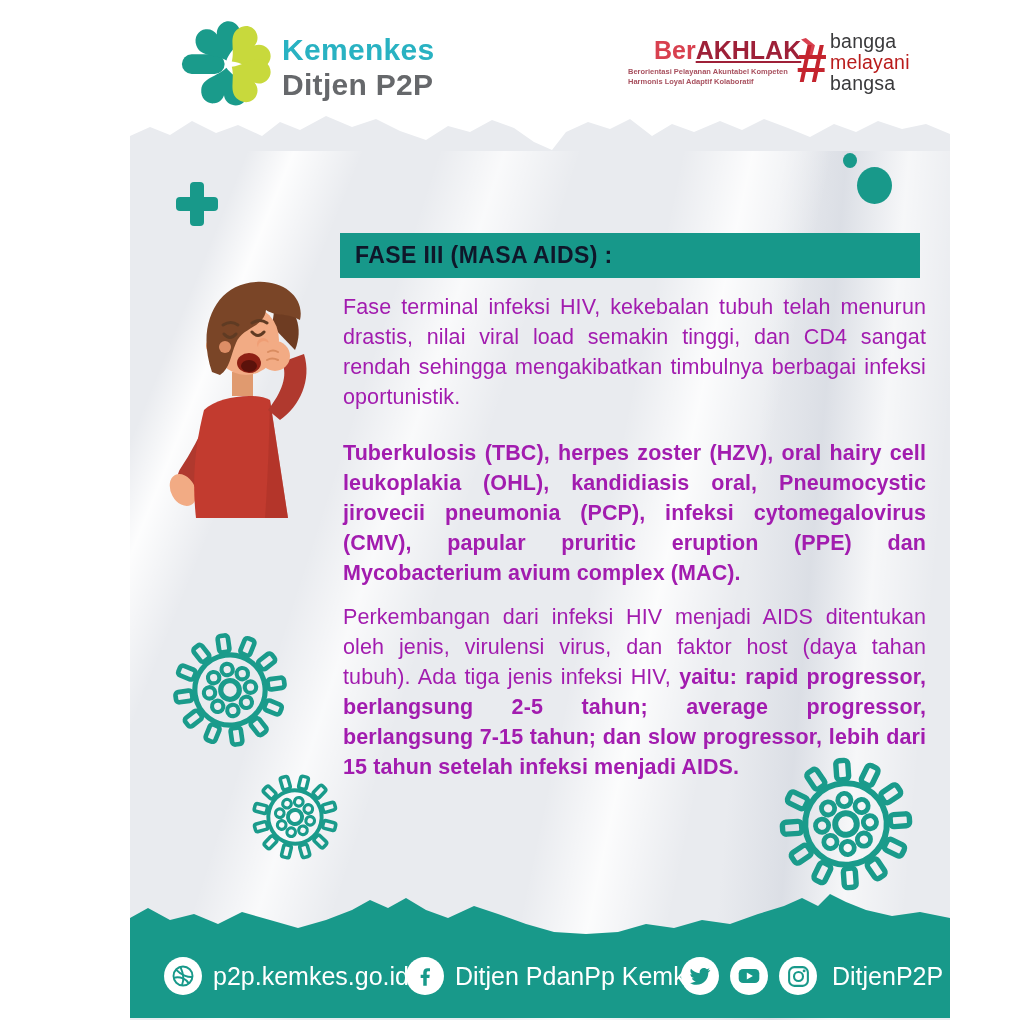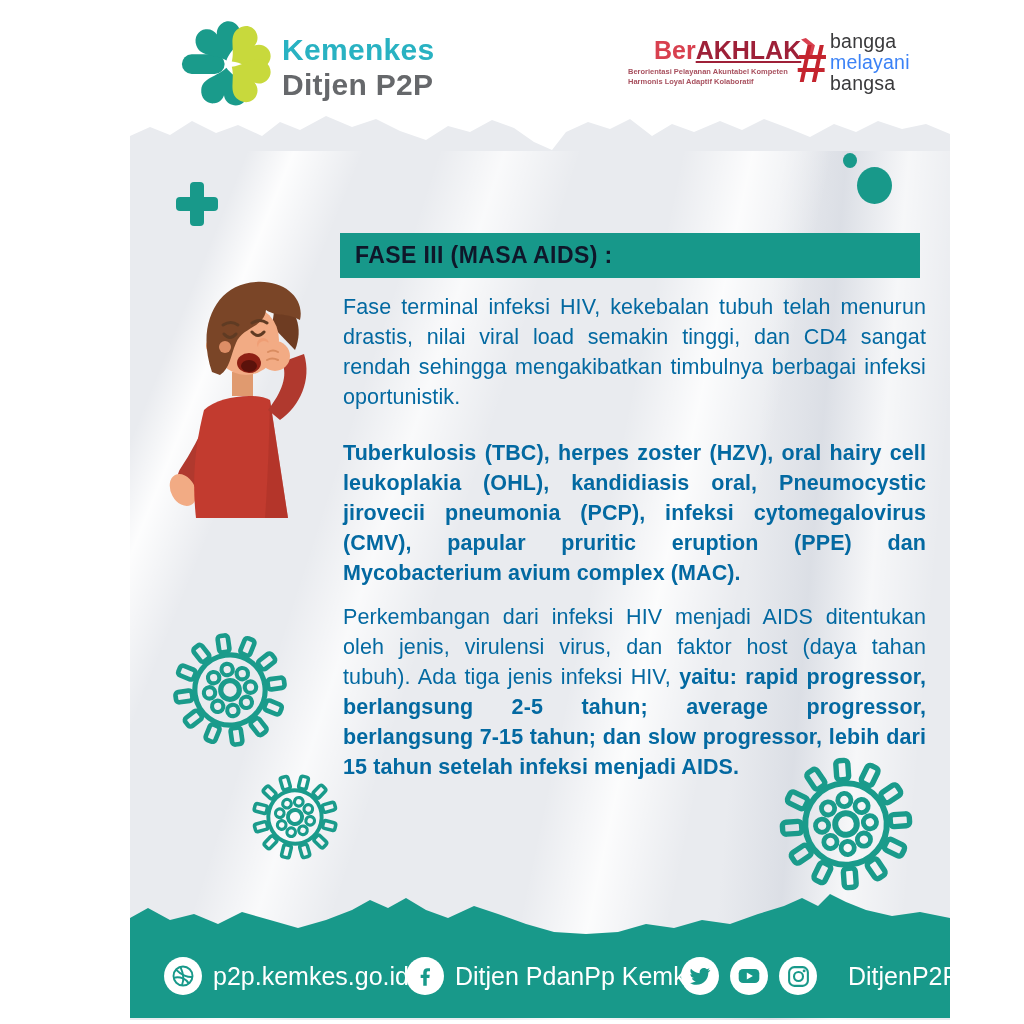--- a/index.html
+++ b/index.html
@@ -17,61 +17,61 @@
   .berakhlak .title { font-size:25px; font-weight:bold; white-space:nowrap; }
   .berakhlak .ber { color:#d8404f;margin-left:26px; }
   .berakhlak .akhlak { color:#9e2038;text-decoration:underline; }
   .berakhlak .arrow { display:inline-block; color:#d8404f; font-size:19px; font-weight:bold; transform:translateY(-7px) rotate(-18deg); }
   .berakhlak .tagline { margin-top:2px; font-size:7.5px; line-height:9.5px; color:#a8505e; font-weight:bold; }
 
   .bangga { position:absolute; left:766px; top:31px; display:flex; align-items:center; }
   .bangga .hash { font-size:54px; font-weight:800; font-style:italic; color:#c4242e; line-height:58px; margin-right:4px; }
   .bangga .col span { display:block; font-size:19.5px; font-weight:normal; line-height:21px; letter-spacing:.2px; }
   .bangga .c-dark { color:#3a3a3c; }
-  .bangga .c-red  { color:#3b82f6;text-align:center; }
+  .bangga .c-red  { color:#b91c1c;text-align:center; }
 
   
   .torn-top { position:absolute; left:100px; top:112px; width:820px; height:40px; }
   .paper { position:absolute; left:100px; top:151px; width:820px; height:869px;
     background:
       linear-gradient(112deg, rgba(255,255,255,0) 10%, rgba(255,255,255,.9) 14%, rgba(255,255,255,0) 20%),
       linear-gradient(108deg, rgba(255,255,255,0) 28%, rgba(255,255,255,.75) 34%, rgba(255,255,255,0) 41%),
       linear-gradient(102deg, rgba(255,255,255,0) 55%, rgba(255,255,255,.85) 62%, rgba(255,255,255,0) 70%),
       linear-gradient(95deg,  rgba(212,216,224,0) 73%, rgba(212,216,224,.65) 80%, rgba(255,255,255,.6) 87%, rgba(212,216,224,0) 94%),
       #e9ebef; }
 
   .plus-deco { position:absolute; left:146px; top:182px; width:42px; height:44px; }
   .dot-small { position:absolute; left:813px; top:153px; width:14px; height:15px; border-radius:50%; background:#18998a; }
   .dot-big   { position:absolute; left:827px; top:167px; width:35px; height:37px; border-radius:50%; background:#18998a; }
 
   .badge { position:absolute; left:310px; top:233px; width:580px; height:45px; background:#17988a;
            color:#0f172a; font-weight:bold; font-size:23px; line-height:45px; padding-left:15px; letter-spacing:.4px; }
 
-  .para { position:absolute; left:313px; width:583px; color:#0369a1; font-size:21.5px; line-height:30px;
+  .para { position:absolute; left:313px; width:583px; color:#a21caf; font-size:21.5px; line-height:30px;
           text-align:justify; letter-spacing:.1px; }
   .p1 { top:292px; }
   .p2 { top:438px; font-weight:bold; }
   .p3 { top:602px; }
   .p3 b { font-weight:bold; }
 
   .character { position:absolute; left:138px; top:270px; width:172px; height:248px; }
 
   .virus { position:absolute; color:#1a9b8b; }
   .virus-large-left { left:138px; top:628px; width:124px; height:124px; transform:rotate(-8deg); }
   .virus-small-left { left:218px; top:770px; width:94px;  height:94px;  transform:rotate(14deg); }
   .virus-right      { left:744px; top:752px; width:144px; height:144px; transform:rotate(-4deg); }
 
   
   .footer-jag { position:absolute; left:100px; top:892px; width:820px; height:50px; }
   .footer-bar { position:absolute; left:100px; top:940px; width:820px; height:78px; background:#18998a; }
   .footer-item { position:absolute; top:957px; display:flex; align-items:center; gap:11px; color:#ffffff; font-size:25px; }
   .fi-website  { left:134px; }
   .fi-facebook { left:376px; }
   .fi-socials  { left:651px; gap:11px; }
-  .fi-socials .handle { margin-left:20px; }
+  .fi-socials .handle { margin-left:4px; }
   .icon-circle { width:38px; height:38px; border-radius:50%; background:#ffffff; display:flex; align-items:center; justify-content:center; flex:0 0 auto; }
 </style>
 </head>
 <body>
 
 <div class="canvas">
 
   <svg class="kemenkes-logo" viewBox="0 0 120 110" xmlns="http://www.w3.org/2000/svg">
     <defs>
       <path id="petal" d="M0,0 C-9,-11 -26,-13 -26,-27 C-26,-37 -18,-43 -10,-41 C-5,-40 -1,-36 0,-31 C1,-36 5,-40 10,-41 C18,-43 26,-37 26,-27 C26,-13 9,-11 0,0 Z"></path>

